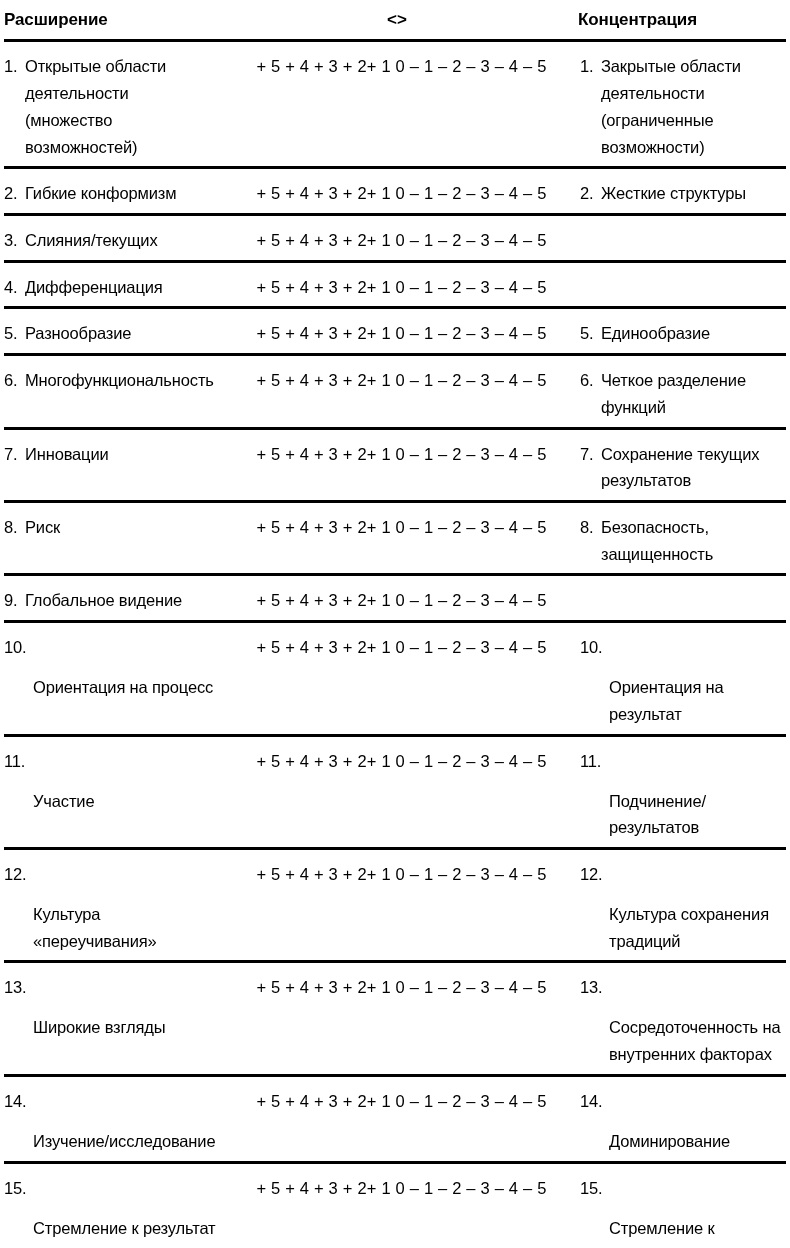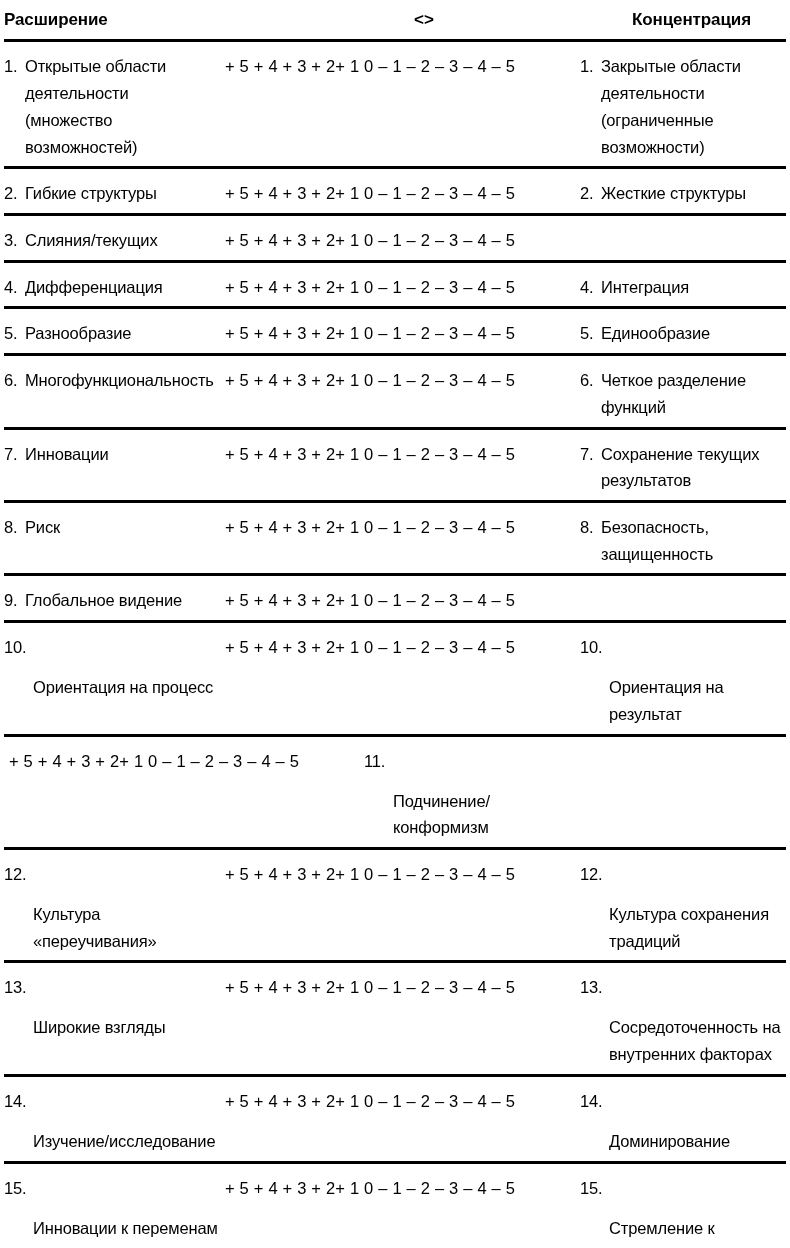--- a/index.html
+++ b/index.html
@@ -26,21 +26,20 @@
     height: 0;
     border-top: 3px solid #000;
     margin: 0;
   }
 
   
   .header-row {
     display: flex;
     align-items: center;
     padding: 10px 0 9px 0;
-    gap: 27px;
   }
   .col-left {
     width: 216px;
     flex: 0 0 216px;
     box-sizing: border-box;
   }
   .col-mid {
     width: 358px;
     flex: 0 0 358px;
     box-sizing: border-box;
@@ -92,20 +91,21 @@
     width: calc(100% - 31px);
     margin-top: 40px;
   }
 
   .scale-cell {
     font-size: 16.5px;
     line-height: 1.62;
     letter-spacing: 0.2px;
     white-space: pre;
     padding-left: 5px;
+    text-align: center;
   }
 
   .col-right .item-cell {
     padding-left: 2px;
   }
 
   
   .total-row {
     display: flex;
     align-items: flex-start;
@@ -150,21 +150,21 @@
         <div class="col-mid">
           <div class="scale-cell">+ 5 + 4 + 3 + 2+ 1 0 – 1 – 2 – 3 – 4 – 5</div>
         </div>
         <div class="col-right">
           <div class="item-cell"><span class="num">1.</span><span class="body">Закрытые области деятельности (ограниченные возможности)</span></div>
         </div>
       </div>
       <div class="rule"></div>
       <div class="item-row">
         <div class="col-left">
-          <div class="item-cell"><span class="num">2.</span><span class="body">Гибкие структуры</span></div>
+          <div class="item-cell"><span class="num">2.</span><span class="body">Гибкие конформизм</span></div>
         </div>
         <div class="col-mid">
           <div class="scale-cell">+ 5 + 4 + 3 + 2+ 1 0 – 1 – 2 – 3 – 4 – 5</div>
         </div>
         <div class="col-right">
           <div class="item-cell"><span class="num">2.</span><span class="body">Жесткие структуры</span></div>
         </div>
       </div>
       <div class="rule"></div>
       <div class="item-row">
@@ -176,23 +176,20 @@
         </div>
       </div>
       <div class="rule"></div>
       <div class="item-row">
         <div class="col-left">
           <div class="item-cell"><span class="num">4.</span><span class="body">Дифференциация</span></div>
         </div>
         <div class="col-mid">
           <div class="scale-cell">+ 5 + 4 + 3 + 2+ 1 0 – 1 – 2 – 3 – 4 – 5</div>
         </div>
-        <div class="col-right">
-          <div class="item-cell"><span class="num">4.</span><span class="body">Интеграция</span></div>
-        </div>
       </div>
       <div class="rule"></div>
       <div class="item-row">
         <div class="col-left">
           <div class="item-cell"><span class="num">5.</span><span class="body">Разнообразие</span></div>
         </div>
         <div class="col-mid">
           <div class="scale-cell">+ 5 + 4 + 3 + 2+ 1 0 – 1 – 2 – 3 – 4 – 5</div>
         </div>
         <div class="col-right">
@@ -251,25 +248,28 @@
         </div>
         <div class="col-mid">
           <div class="scale-cell">+ 5 + 4 + 3 + 2+ 1 0 – 1 – 2 – 3 – 4 – 5</div>
         </div>
         <div class="col-right">
           <div class="item-cell wide"><span class="num">10.</span><span class="body">Ориентация на результат</span></div>
         </div>
       </div>
       <div class="rule"></div>
       <div class="item-row">
-        <div class="col-mid">
-          <div class="scale-cell">+ 5 + 4 + 3 + 2+ 1 0 – 1 – 2 – 3 – 4 – 5</div>
-        </div>
-        <div class="col-right">
-          <div class="item-cell wide"><span class="num">11.</span><span class="body">Подчинение/конформизм</span></div>
+        <div class="col-left">
+          <div class="item-cell wide"><span class="num">11.</span><span class="body">Участие</span></div>
+        </div>
+        <div class="col-mid">
+          <div class="scale-cell">+ 5 + 4 + 3 + 2+ 1 0 – 1 – 2 – 3 – 4 – 5</div>
+        </div>
+        <div class="col-right">
+          <div class="item-cell wide"><span class="num">11.</span><span class="body">Подчинение/результатов</span></div>
         </div>
       </div>
       <div class="rule"></div>
       <div class="item-row">
         <div class="col-left">
           <div class="item-cell wide"><span class="num">12.</span><span class="body">Культура «переучивания»</span></div>
         </div>
         <div class="col-mid">
           <div class="scale-cell">+ 5 + 4 + 3 + 2+ 1 0 – 1 – 2 – 3 – 4 – 5</div>
         </div>
@@ -297,21 +297,21 @@
         <div class="col-mid">
           <div class="scale-cell">+ 5 + 4 + 3 + 2+ 1 0 – 1 – 2 – 3 – 4 – 5</div>
         </div>
         <div class="col-right">
           <div class="item-cell wide"><span class="num">14.</span><span class="body">Доминирование</span></div>
         </div>
       </div>
       <div class="rule"></div>
       <div class="item-row">
         <div class="col-left">
-          <div class="item-cell wide"><span class="num">15.</span><span class="body">Инновации к переменам</span></div>
+          <div class="item-cell wide"><span class="num">15.</span><span class="body">Стремление к результат</span></div>
         </div>
         <div class="col-mid">
           <div class="scale-cell">+ 5 + 4 + 3 + 2+ 1 0 – 1 – 2 – 3 – 4 – 5</div>
         </div>
         <div class="col-right">
           <div class="item-cell wide"><span class="num">15.</span><span class="body">Стремление к постоянству</span></div>
         </div>
       </div>
       <div class="rule"></div>
     </div>

